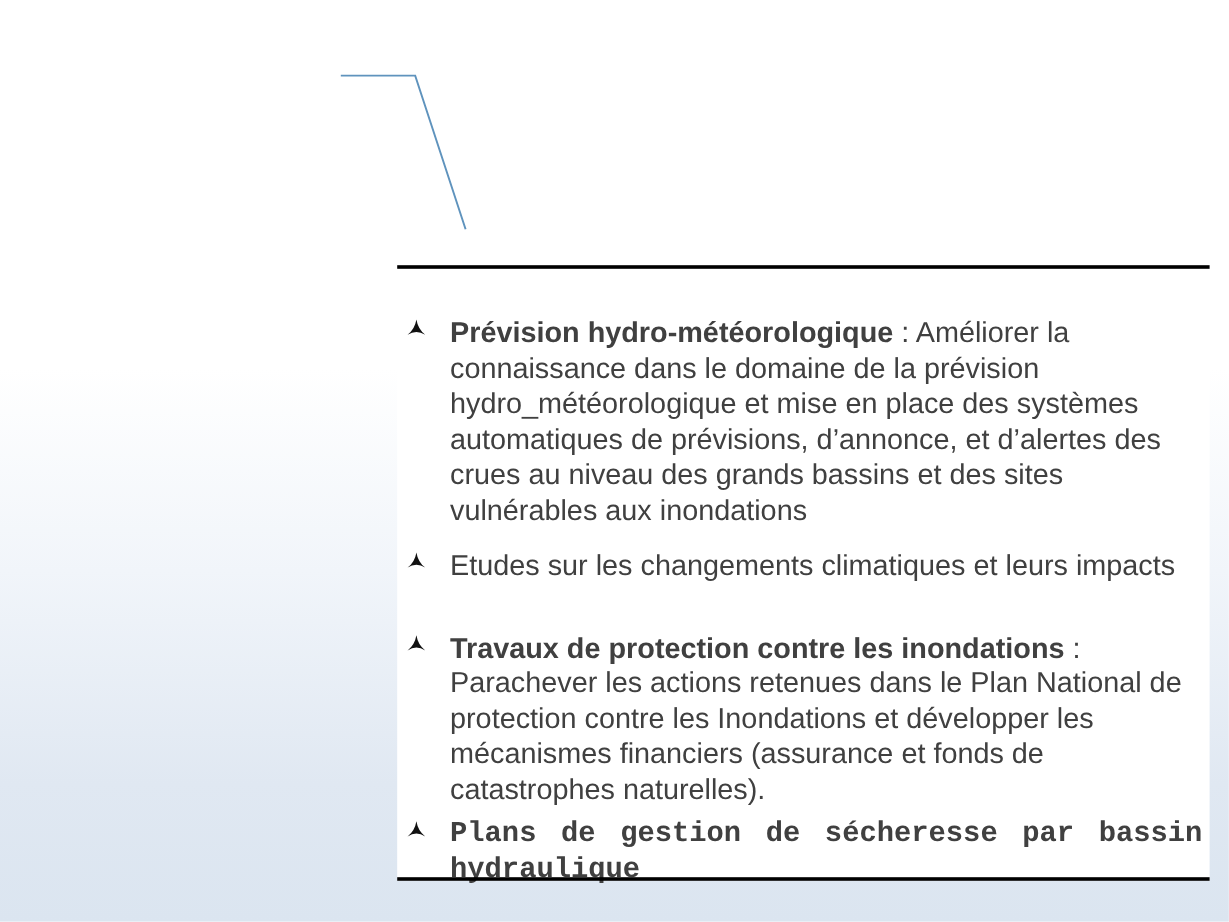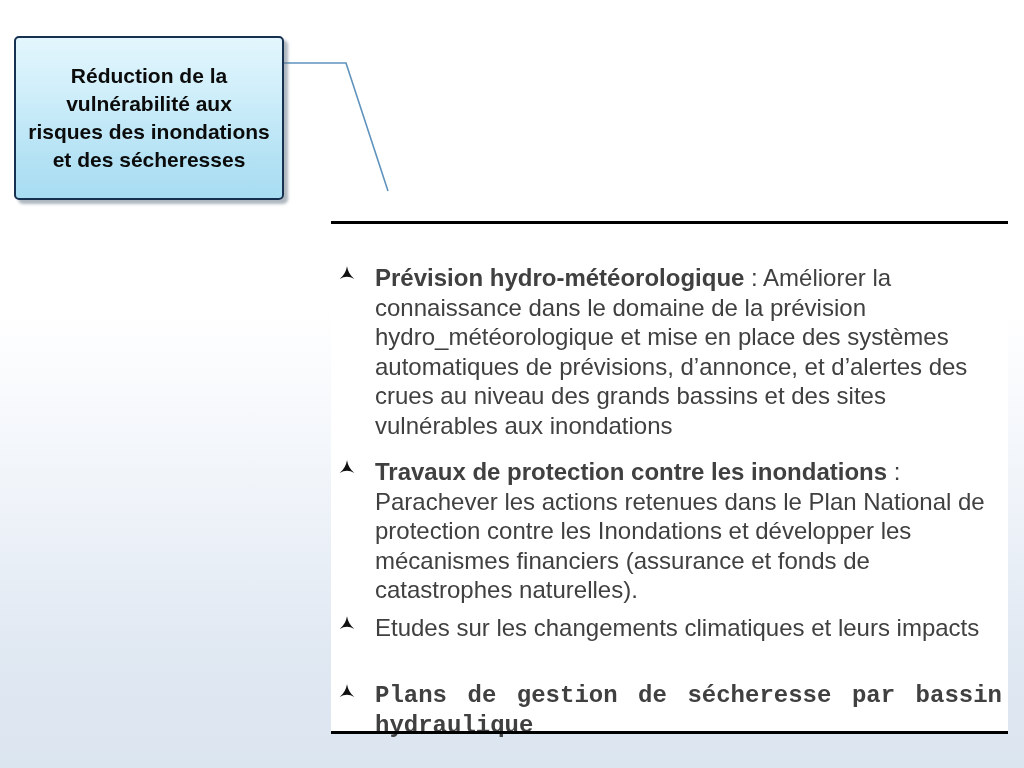--- a/index.html
+++ b/index.html
@@ -49,52 +49,49 @@
 </style>
 </head>
 <body>
 
 <div class="slide">
 
   <svg class="connector-svg" viewBox="0 0 1024 768" xmlns="http://www.w3.org/2000/svg">
     <polyline points="284,63 346,63 388,191" fill="none" stroke="#5f93bd" stroke-width="1.6"></polyline>
   </svg>
 
-  <div class="callout">
-    <div class="callout-text">Réduction de la vulnérabilité aux risques des inondations et des sécheresses</div>
-  </div>
 
   <div class="panel">
     <div class="rule rule-top"></div>
 
     <div class="bullet align-left b0">
       <span class="icon">
         <svg viewBox="0 0 24 20" xmlns="http://www.w3.org/2000/svg">
             <path d="M12 0 Q14 12 23 19 Q12 12 1 19 Q10 12 12 0 Z" fill="#111"></path>
           </svg>
       </span>
       <p class="text"><b>Prévision hydro-météorologique</b><span> : Améliorer la connaissance dans le domaine de la prévision hydro_météorologique et mise en place des systèmes automatiques de prévisions, d’annonce, et d’alertes des crues au niveau des grands bassins et des sites vulnérables aux inondations</span></p>
     </div>
 
+    <div class="bullet align-justify b1">
+      <span class="icon">
+        <svg viewBox="0 0 24 20" xmlns="http://www.w3.org/2000/svg">
+            <path d="M12 0 Q14 12 23 19 Q12 12 1 19 Q10 12 12 0 Z" fill="#111"></path>
+          </svg>
+      </span>
+      <p class="text"><b></b><span>Etudes sur les changements climatiques et leurs impacts</span></p>
+    </div>
+
     <div class="bullet align-left b2">
       <span class="icon">
         <svg viewBox="0 0 24 20" xmlns="http://www.w3.org/2000/svg">
             <path d="M12 0 Q14 12 23 19 Q12 12 1 19 Q10 12 12 0 Z" fill="#111"></path>
           </svg>
       </span>
       <p class="text"><b>Travaux de protection contre les inondations</b><span> : Parachever les actions retenues dans le Plan National de protection contre les Inondations et développer les mécanismes financiers (assurance et fonds de catastrophes naturelles).</span></p>
-    </div>
-
-    <div class="bullet align-justify b1">
-      <span class="icon">
-        <svg viewBox="0 0 24 20" xmlns="http://www.w3.org/2000/svg">
-            <path d="M12 0 Q14 12 23 19 Q12 12 1 19 Q10 12 12 0 Z" fill="#111"></path>
-          </svg>
-      </span>
-      <p class="text"><b></b><span>Etudes sur les changements climatiques et leurs impacts</span></p>
     </div>
 
     <div class="bullet align-justify bold-all">
       <span class="icon">
         <svg viewBox="0 0 24 20" xmlns="http://www.w3.org/2000/svg">
             <path d="M12 0 Q14 12 23 19 Q12 12 1 19 Q10 12 12 0 Z" fill="#111"></path>
           </svg>
       </span>
       <p class="text"><b>Plans de gestion de sécheresse par bassin hydraulique</b><span></span></p>
     </div>

